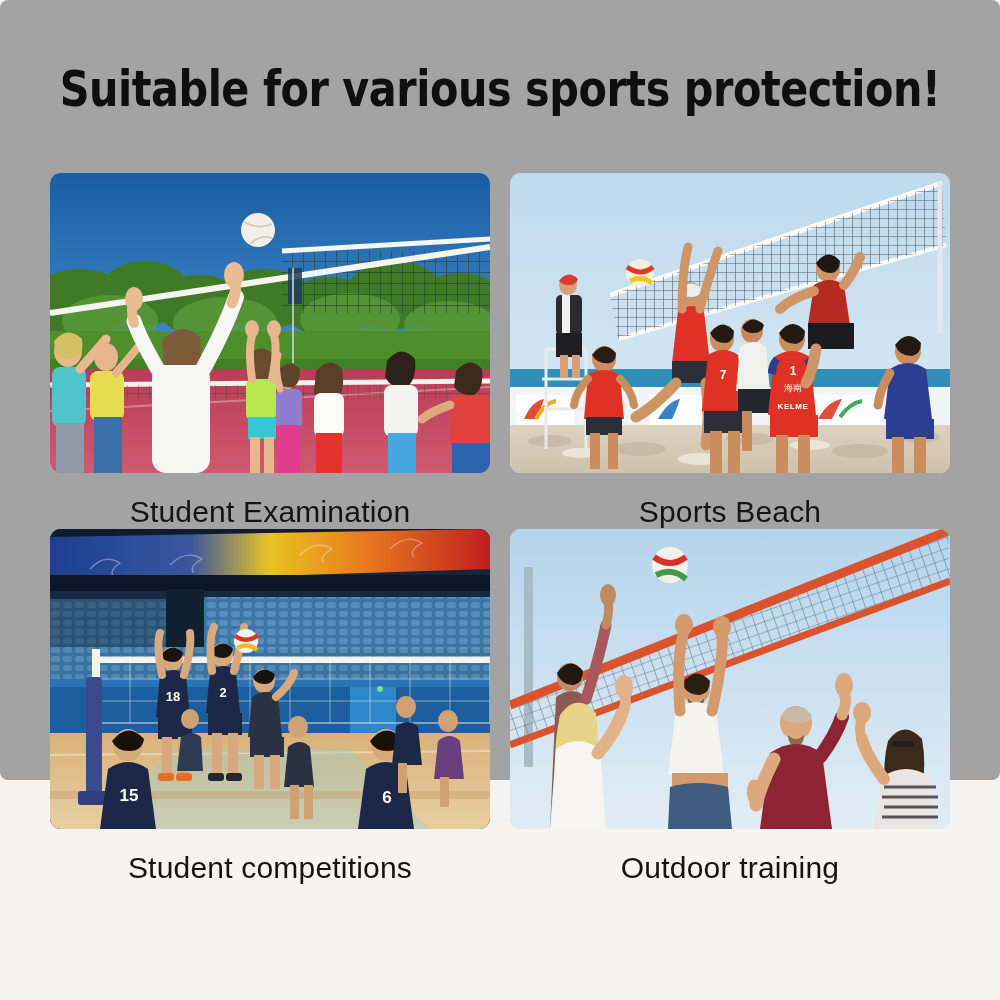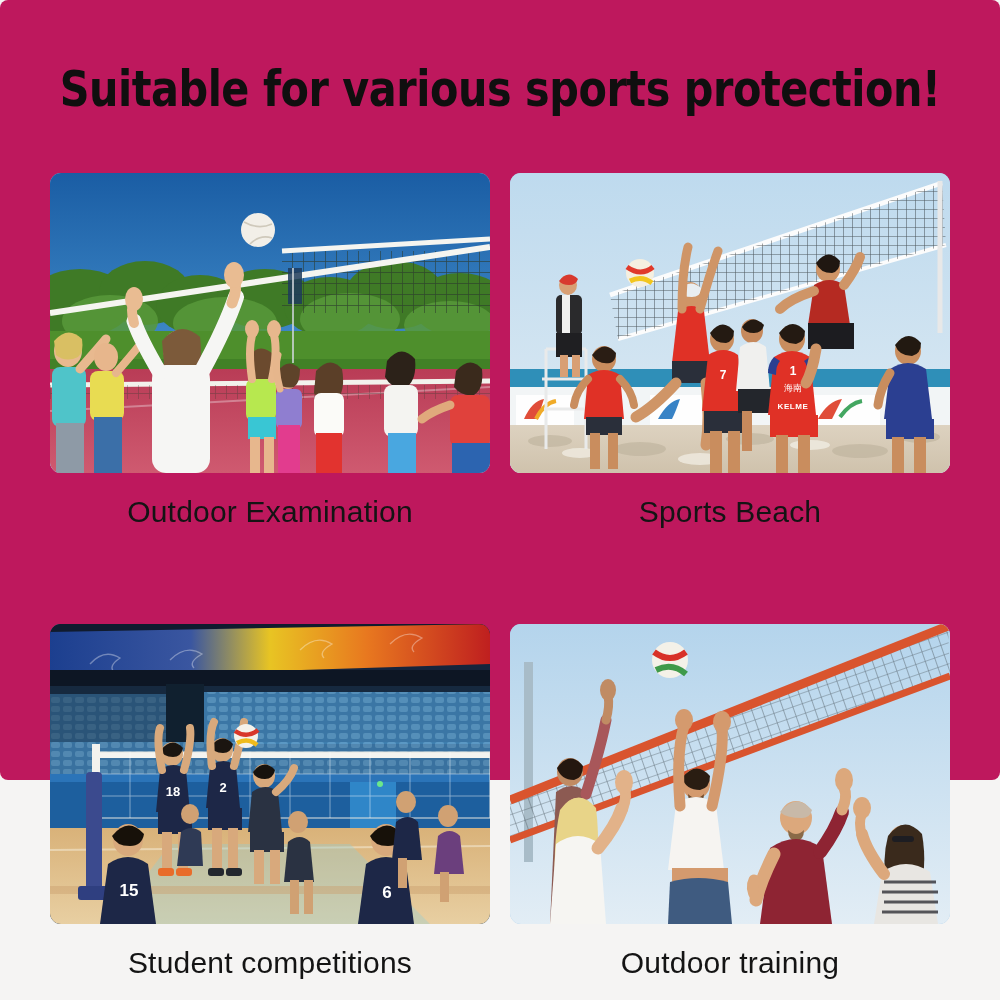--- a/index.html
+++ b/index.html
@@ -10,21 +10,21 @@
     height: 1000px;
     background: #f5f4f3;
     font-family: "Liberation Sans", sans-serif;
     overflow: hidden;
   }
 
   .page {
     position: relative;
     width: 1000px;
     height: 780px;
-    background: #be185d;
+    background: #a3a3a3;
     border-radius: 8px;
   }
 
   
   .title {
     position: absolute;
     top: 60px;
     left: 0;
     width: 1000px;
     text-align: center;
@@ -44,21 +44,21 @@
     top: 173px;
     left: 50px;
     width: 900px;
     display: grid;
     grid-template-columns: 440px 440px;
     grid-column-gap: 20px;
     grid-row-gap: 0px;
   }
 
   .cell { width: 440px; }
-  .cell.row2 { margin-top: 95px; }
+  .cell.row2 { }
 
   .photo {
     position: relative;
     width: 440px;
     height: 300px;
     border-radius: 11px;
     overflow: hidden;
     background: #9ec7e8;
   }
 
@@ -204,21 +204,21 @@
             <g>
               <ellipse cx="418" cy="206" rx="12" ry="14" fill="#e0a97c"></ellipse>
               <path d="M406 198 q14 -16 26 -2 q2 20 -8 26 q-12 2 -20 -8z" fill="#3a2a1c"></path>
               <rect x="400" y="222" width="40" height="52" rx="8" fill="#e0413c"></rect>
               <path d="M400 232 q-18 6 -28 14" stroke="#e0a97c" stroke-width="9" fill="none" stroke-linecap="round"></path>
               <rect x="402" y="270" width="38" height="30" fill="#2c64b0"></rect>
             </g>
           </g>
         </svg>
       </div>
-      <div class="caption">Outdoor Examination</div>
+      <div class="caption">Student Examination</div>
     </div>
 
     <div class="cell">
       <div class="photo">
         <svg class="scene" viewBox="0 0 440 300" preserveAspectRatio="none">
           <defs>
             <linearGradient id="p2sky" x1="0" y1="0" x2="0" y2="1">
               <stop offset="0%" stop-color="#bedaee"></stop>
               <stop offset="100%" stop-color="#ddeaf3"></stop>
             </linearGradient>

